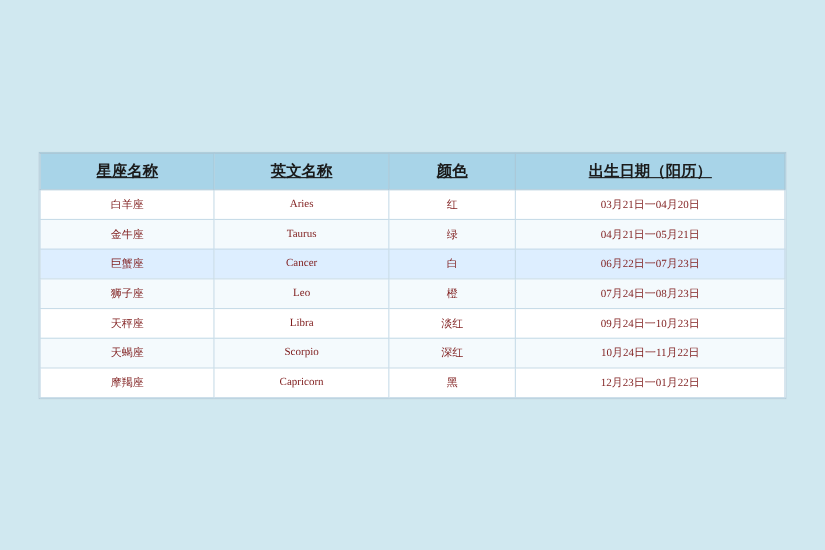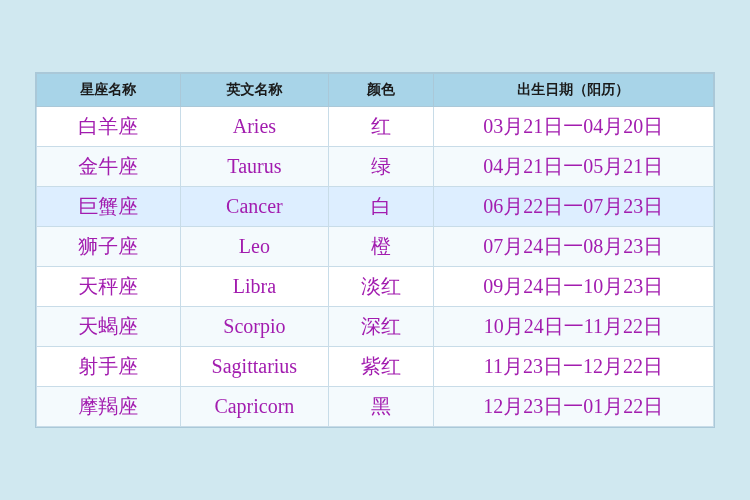--- a/index.html
+++ b/index.html
@@ -25,37 +25,38 @@
     thead tr {
       background: #a8d4e8;
     }
     thead th {
       border: 1px solid #aac8d8;
       padding: 7px 23px;
       text-align: center;
       font-weight: bold;
       color: #1a1a1a;
       font-size: 14px;
+      text-decoration: underline;
     }
     tbody tr {
       background: #fff;
     }
     tbody tr:nth-child(even) {
       background: #f4fafd;
     }
     tbody tr.highlight {
       background: #ddeeff;
       font-family: Liberation Serif, serif;
     }
     tbody td {
       border: 1px solid #c8dce8;
       padding: 6px 10px;
       text-align: center;
-      color: #a21caf;
-      font-size: 20px;
+      color: #7f1d1d;
+      font-size: 10px;
     }
   </style>
 </head>
 <body>
 
 <div class="table-wrapper">
   <table>
     <thead>
       <tr>
       <th>星座名称</th>
@@ -95,26 +96,20 @@
           <td>淡红</td>
           <td>09月24日一10月23日</td>
         </tr>
         <tr>
           <td>天蝎座</td>
           <td>Scorpio</td>
           <td>深红</td>
           <td>10月24日一11月22日</td>
         </tr>
         <tr>
-          <td>射手座</td>
-          <td>Sagittarius</td>
-          <td>紫红</td>
-          <td>11月23日一12月22日</td>
-        </tr>
-        <tr>
           <td>摩羯座</td>
           <td>Capricorn</td>
           <td>黑</td>
           <td>12月23日一01月22日</td>
         </tr>
       </tbody>
   </table>
 </div>
 
 </body></html>

